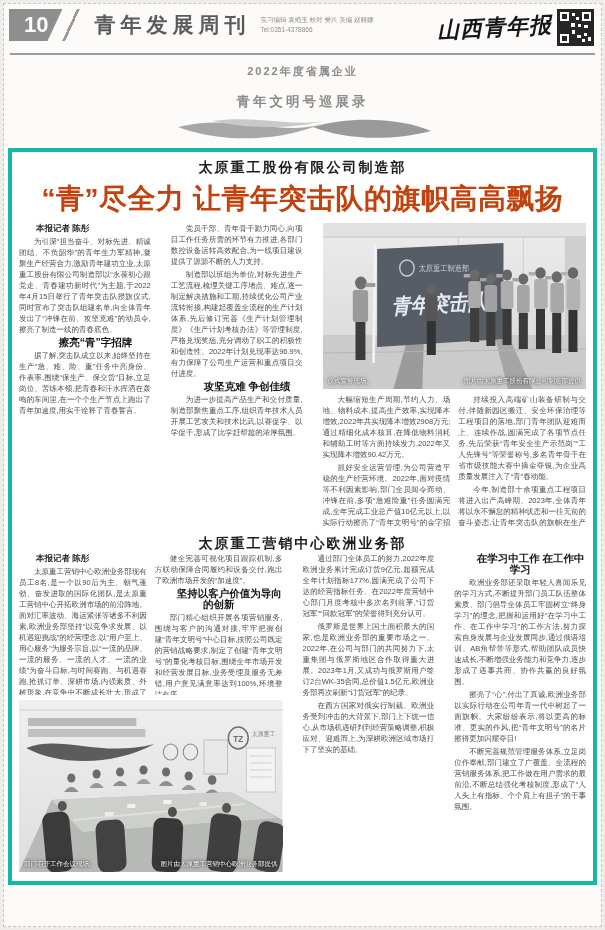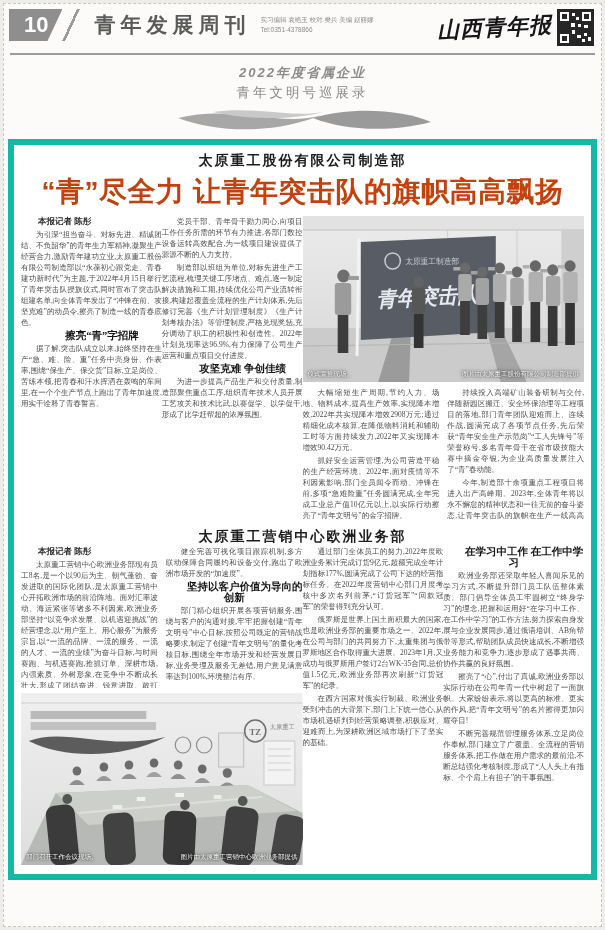--- a/index.html
+++ b/index.html
@@ -12,33 +12,33 @@
   .slash{width:34px;height:32px;margin-left:-8px;background:linear-gradient(115deg,transparent 47%,#9a9a9a 47%,#9a9a9a 53%,transparent 53%);}
   .weekly-title{font-family:"Liberation Serif",serif;font-weight:bold;font-size:21px;color:#5a5a5a;letter-spacing:5px;margin:2px 0 0 6px;white-space:nowrap;}
   .staff{font-size:6.5px;color:#8d8d8d;line-height:1.6;margin:6px 0 0 10px;white-space:nowrap;}
   .brand{margin-left:auto;display:flex;align-items:center;gap:5px;}
   .brand-name{font-family:"Liberation Serif",serif;font-style:italic;font-weight:bold;font-size:22px;color:#17171a;transform:rotate(-3deg);letter-spacing:1px;white-space:nowrap;}
   .qr{width:37px;height:37px;display:block;}
   .header-rule{height:2px;background:#9c9c9c;margin:2px 3px 0;}
 
   
   .emblem{text-align:center;color:#8b8b8b;padding-top:9px;}
-  .emblem-l1{font-size:13px;font-weight:bold;letter-spacing:2px;font-style:italic;}
-  .emblem-l2{font-size:13.5px;font-weight:normal;letter-spacing:3px;margin-top:2px;}
+  .emblem-l1{font-size:11px;font-weight:bold;letter-spacing:2px;}
+  .emblem-l2{font-size:13.5px;font-weight:bold;letter-spacing:3px;margin-top:14px;}
   .swoosh{display:block;margin:0 auto;}
 
   
-  .redbox{border:6px solid #14b8a6;margin:5px 1px 0;background:#fff;padding:4px 7px 6px;box-sizing:border-box;}
+  .redbox{border:4px solid #14b8a6;margin:5px 1px 0;background:#fff;padding:4px 7px 6px;box-sizing:border-box;}
 
   .kicker{text-align:center;font-weight:bold;font-size:14px;color:#1d1d1d;letter-spacing:2px;margin-top:3px;}
   .headline{text-align:center;font-weight:900;color:#c2410c;margin:3px 0 5px;white-space:nowrap;}
   .headline.h1{font-size:28px;letter-spacing:0.5px;}
   .headline.h2{font-size:33px;letter-spacing:1px;}
 
-  .body-row{display:flex;gap:0;font-family:Liberation Serif, serif;}
+  .body-row{display:flex;gap:20px;}
   .body-row.a1{height:306px;}
   .body-row.a2{height:320px;margin-bottom:2px;}
   .col{flex:1 1 0;min-width:0;overflow:hidden;font-size:7.5px;line-height:11px;text-align:justify;color:#4c4c4c;}
   .col p{margin:0 0 2px;text-indent:2em;}
   .byline{font-weight:bold;font-size:8.5px;color:#2a2a2a;margin:0 0 5px;text-indent:0;}
   .subhead{font-weight:bold;font-size:10.5px;color:#151515;text-align:center;text-indent:0;margin:5px 0;}
   .half{flex:2 2 0;min-width:0;display:flex;flex-direction:column;gap:5px;overflow:hidden;}
   .subrow{display:flex;gap:8px;flex:1 1 auto;overflow:hidden;}
   .toprow{display:flex;gap:8px;height:142px;overflow:hidden;}
 

